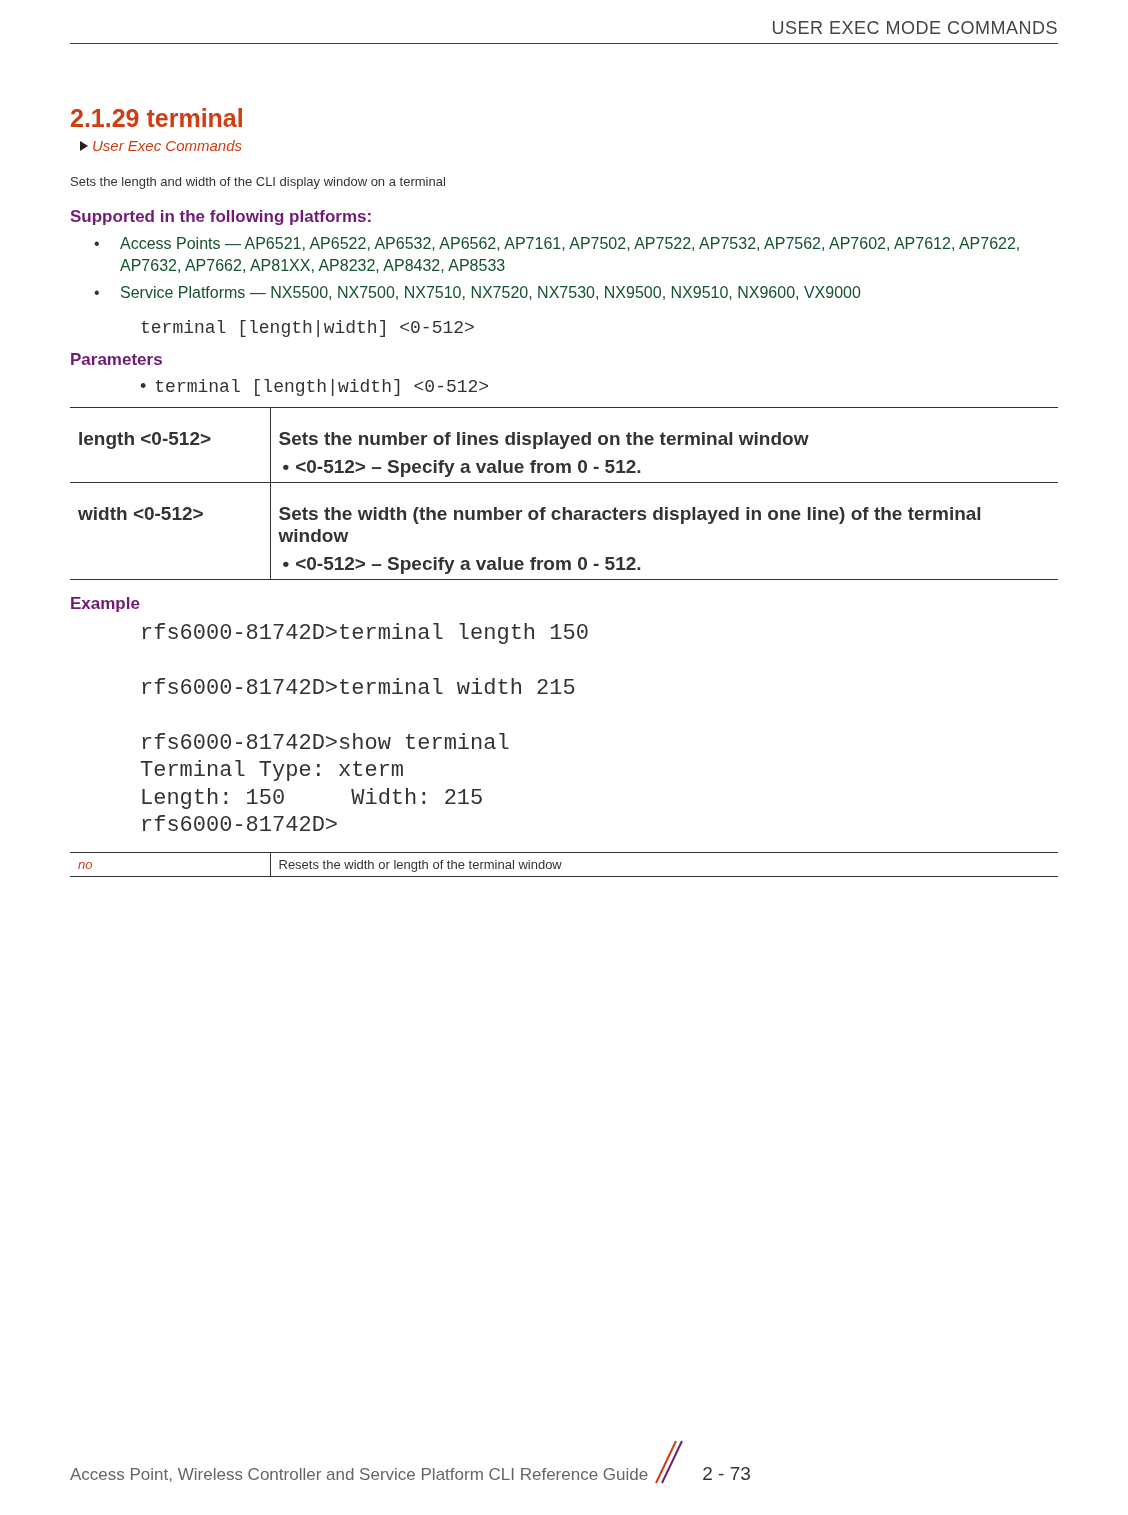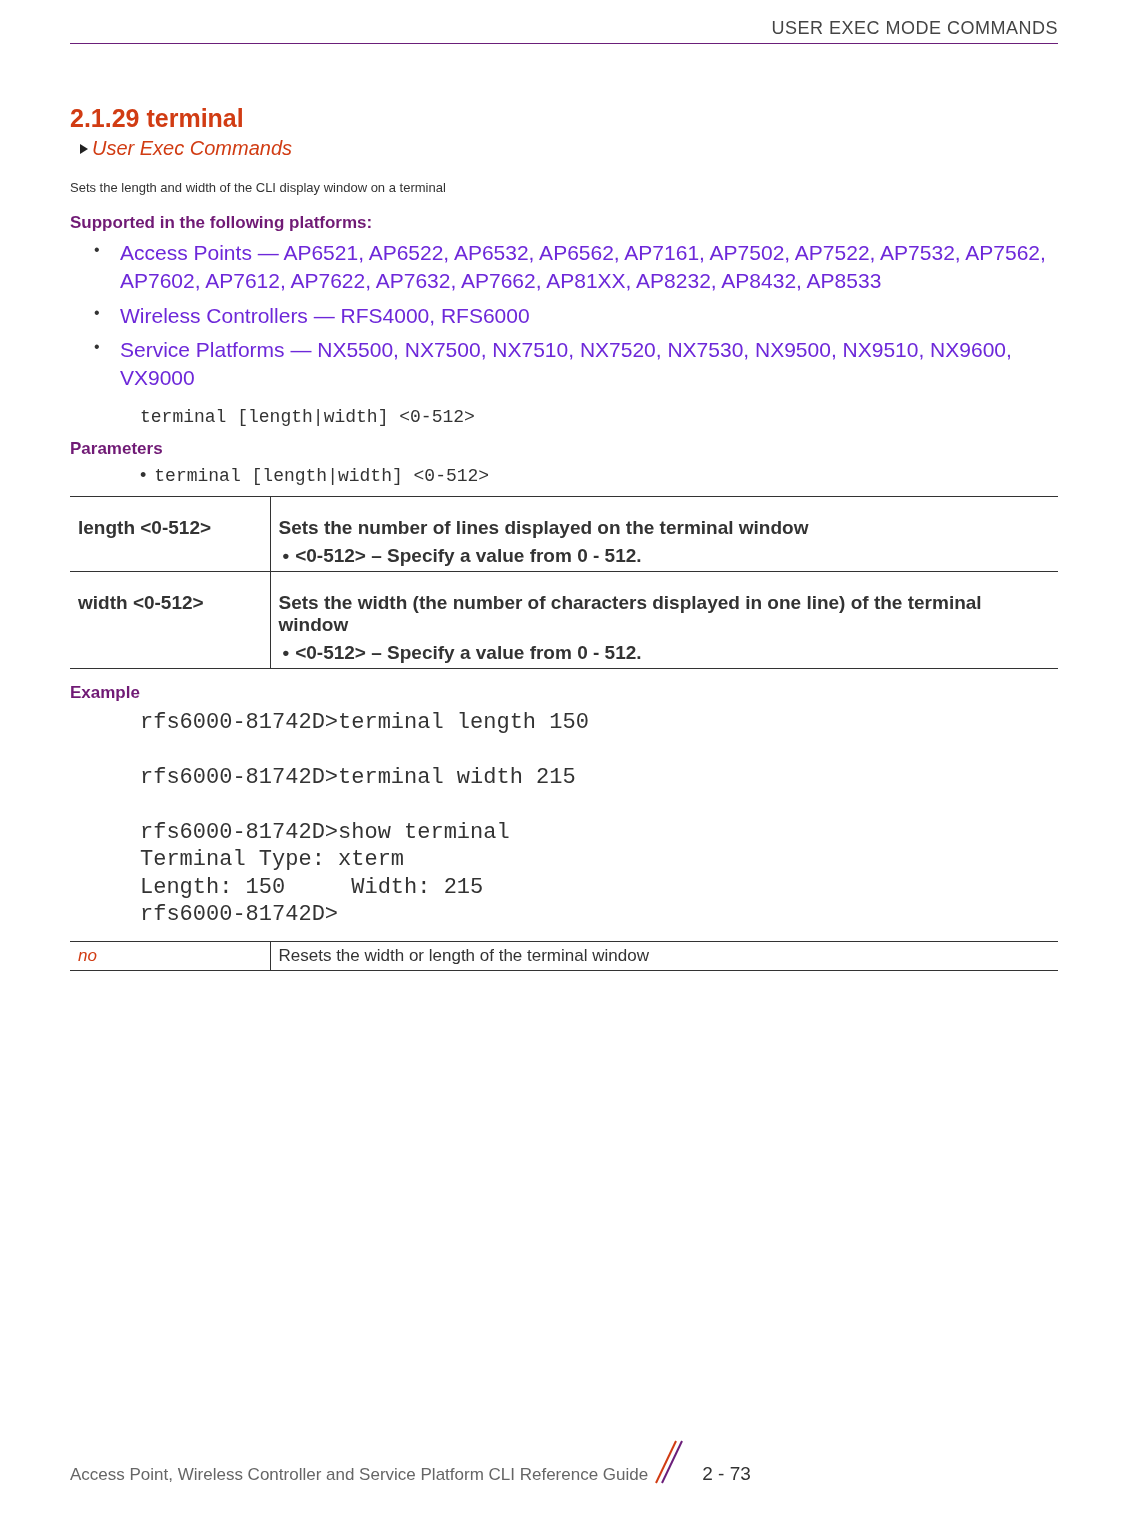--- a/index.html
+++ b/index.html
@@ -45,43 +45,43 @@
   }
   .tri-icon {
     width: 0; height: 0;
     border-top: 5px solid transparent;
     border-bottom: 5px solid transparent;
     border-left: 8px solid #222;
   }
   .breadcrumb-link {
     color: #d13c13;
     font-style: italic;
-    font-size: 20px;
+    font-size: 15px;
     font-weight: 400;
   }
   .intro-text {
     font-size: 13px;
     color: #333;
     margin-bottom: 18px;
   }
   .sub-heading {
     font-weight: 700;
     font-size: 17px;
     color: #701a75;
     margin: 12px 0 6px 0;
   }
   .platform-list {
     margin: 4px 0 14px 0;
     padding-left: 50px;
     list-style: none;
   }
   .platform-list li {
     position: relative;
-    font-size: 21px;
-    color: #6d28d9;
+    font-size: 16px;
+    color: #14532d;
     margin-bottom: 6px;
     line-height: 1.35;
   }
   .platform-list li::before {
     content: "•";
     position: absolute;
     left: -26px;
     top: 0;
     color: #333;
     font-size: 16px;
@@ -135,21 +135,21 @@
     font-family: "Courier New", monospace;
     font-size: 22px;
     white-space: pre;
     line-height: 1.25;
     margin-bottom: 12px;
     margin-top: 4px;
   }
   table.related-table {
     width: 100%;
     border-collapse: collapse;
-    font-size: 17px;
+    font-size: 13px;
     margin-top: 4px;
   }
   table.related-table td {
     border-top: 1px solid #333;
     border-bottom: 1px solid #333;
     padding: 4px 10px 4px 8px;
     vertical-align: top;
   }
   table.related-table td:first-child {
     width: 200px;
@@ -198,21 +198,20 @@
     <div class="breadcrumb-line">
       <span class="tri-icon"></span>
       <span class="breadcrumb-link">User Exec Commands</span>
     </div>
 
     <div class="intro-text">Sets the length and width of the CLI display window on a terminal</div>
 
     <div class="sub-heading">Supported in the following platforms:</div>
     <ul class="platform-list">
       <li>Access Points — AP6521, AP6522, AP6532, AP6562, AP7161, AP7502, AP7522, AP7532, AP7562, AP7602, AP7612, AP7622, AP7632, AP7662, AP81XX, AP8232, AP8432, AP8533</li>
-      <li>Wireless Controllers — RFS4000, RFS6000</li>
       <li>Service Platforms — NX5500, NX7500, NX7510, NX7520, NX7530, NX9500, NX9510, NX9600, VX9000</li>
     </ul>
 
     <div class="syntax-block mono">terminal [length|width] &lt;0-512&gt;</div>
 
     <div class="sub-heading">Parameters</div>
     <div class="param-bullet-line">
       <span class="dot">•</span><span>terminal [length|width] &lt;0-512&gt;</span>
     </div>
 

